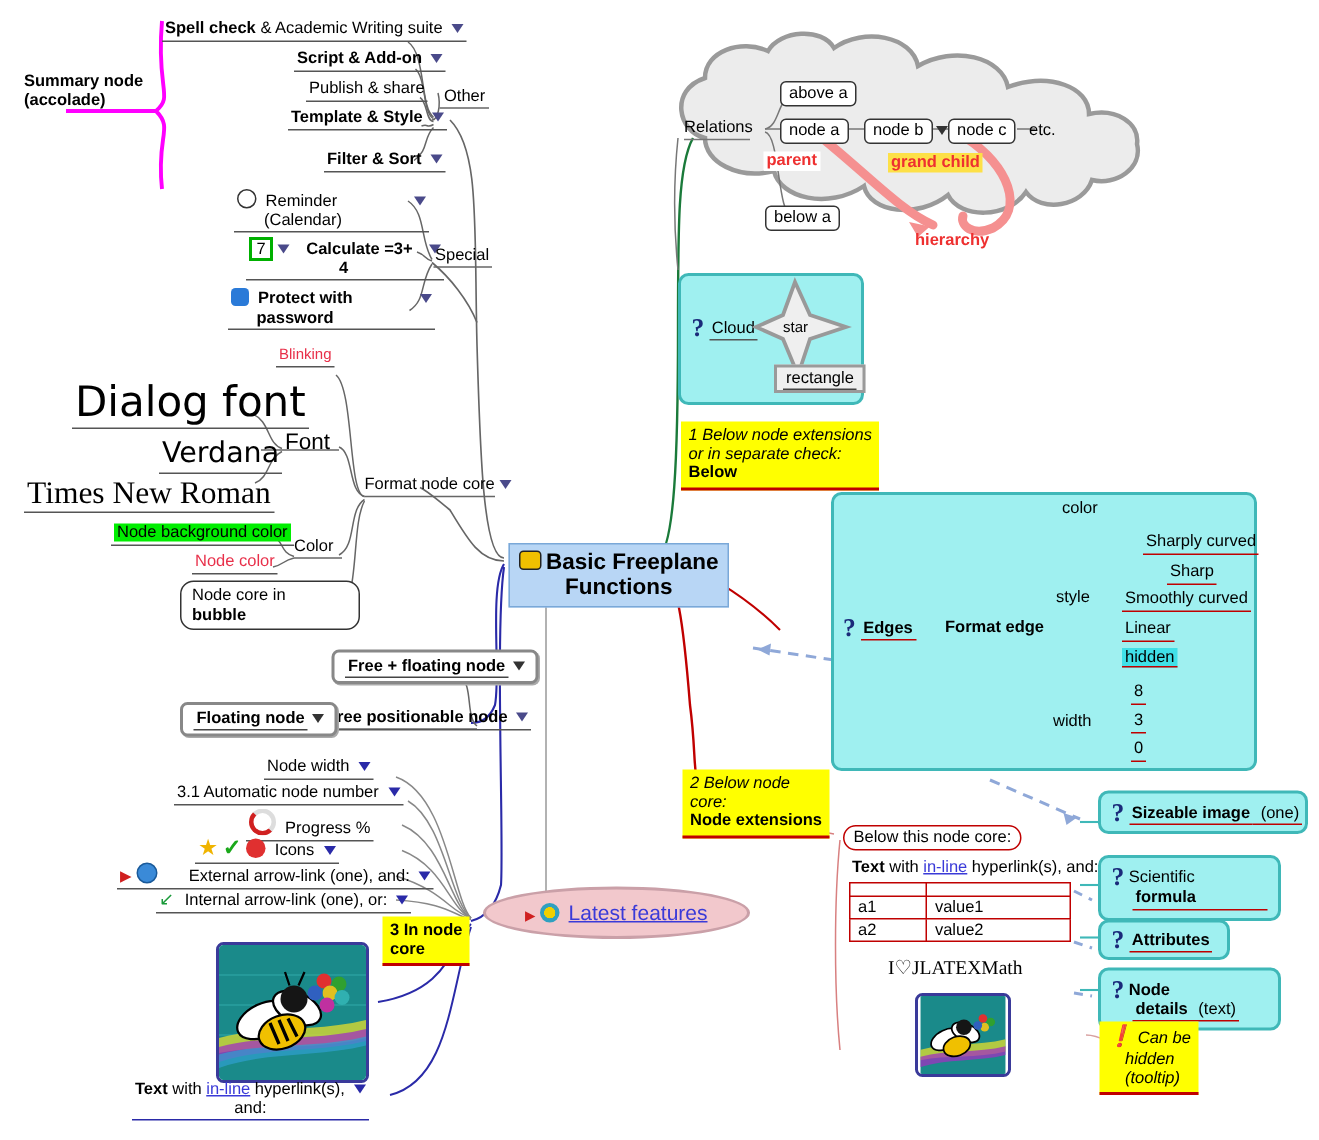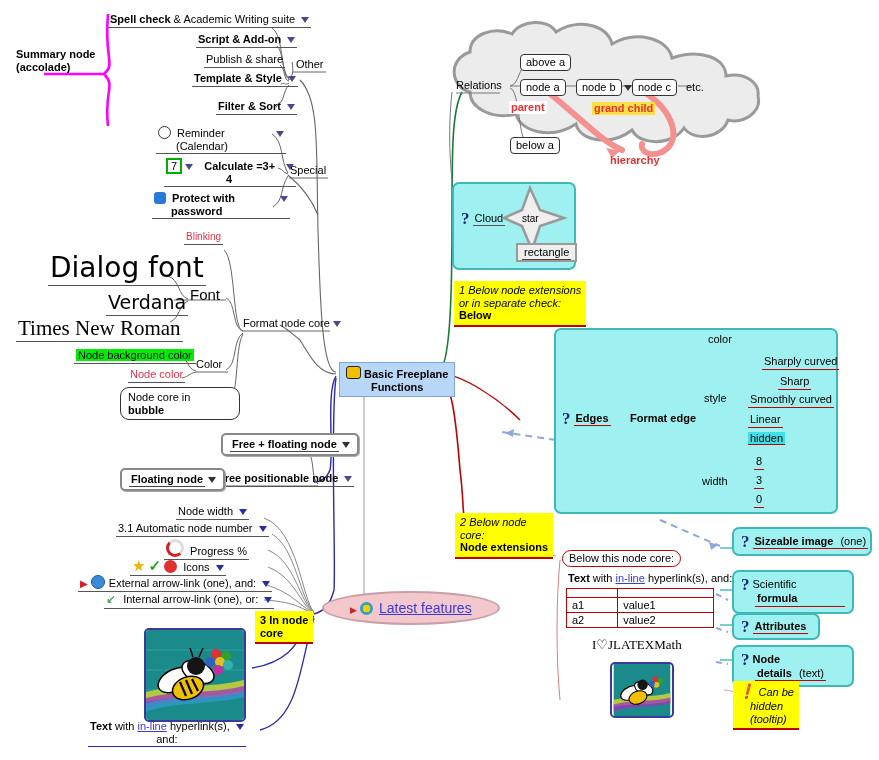--- a/index.html
+++ b/index.html
@@ -21,21 +21,21 @@
   .tri.bl{border-top-color:#2a2aa8;}
   .bubble{border:1px solid #333;border-radius:9px;padding:3px 7px;background:#fff;}
   .bubble.gray{border:2px solid #888;border-radius:5px;background:#fff;
        box-shadow:1px 1px 0 #aaa;}
   .q{font-family:"Liberation Serif",serif;font-weight:bold;font-size:17px;
      color:#1a2a7a;margin-right:3px;line-height:0.9;vertical-align:-2px;}
   .bang{font-family:"Liberation Serif",serif;font-weight:bold;font-size:14px;color:#d09000;}
   .cy{background:#9ff0f0;border:2px solid #3fb8b8;border-radius:7px;}
   .yl{background:#ffff00;border:none;padding:3px 5px;font-style:italic;}
   .ctr{background:#b8d6f5;border:1px solid #7aa8d8;padding:3px 6px;
-       text-align:center;font-weight:bold;font-size:11px;}
+       text-align:center;font-weight:bold;font-size:15px;}
   .ell{background:#f2c8cc;border:2px solid #caa0a8;border-radius:50%;
        padding:7px 26px;text-align:center;}
   .link{color:#3a3ad8;text-decoration:underline;}
   table.attr{border-collapse:collapse;}
   table.attr td{border:1px solid #c00000;padding:1px 5px;font-size:11px;}
   table.attr tr.hdr td{height:8px;padding:0;}
   .imgbee{border:2px solid #3a3a9a;border-radius:5px;display:block;}
   .swatch7{border:2px solid #00b000;padding:0 3px;background:#fff;}
   .greenbg{background:#00ee00;color:#000;padding:0 2px;}
   .redtxt{color:#e8304a;}
@@ -283,21 +283,21 @@
 </div>
 <div class="nd fork" style="left:130px;top:557px;">
   <span style="color:#f0b400;font-size:15px;">★</span>
   <span style="color:#1aa81a;font-size:15px;font-weight:bold;">✓</span>
   <span style="display:inline-block;width:13px;height:13px;border-radius:50%;background:#e03030;vertical-align:-2px;position:relative;"></span>
   <span style="margin-left:3px;">Icons</span> <span class="tri bl"></span>
 </div>
 <div class="nd fork" style="left:78px;top:575px;">
   <span style="color:#d02020;font-size:10px;">▶</span>
   <span style="display:inline-block;width:12px;height:12px;border-radius:50%;background:#3a8ad8;border:1px solid #1a5a9a;vertical-align:-2px;"></span>
-  <span style="margin-left:1px;">External arrow-link (one), and:</span> <span class="tri bl"></span>
+  <span style="margin-left:18px;">External arrow-link (one), and:</span> <span class="tri bl"></span>
 </div>
 <div class="nd fork" style="left:104px;top:593px;">
   <span style="color:#1a9a3a;font-size:12px;">↙</span>
   <span style="margin-left:4px;">Internal arrow-link (one), or:</span> <span class="tri bl"></span>
 </div>
 
 <div class="nd yl" style="left:255px;top:611px;border-bottom:2px solid #c00000;font-style:normal;">
   <div class="b">3 In node</div>
   <div class="b">core</div>
 </div>

